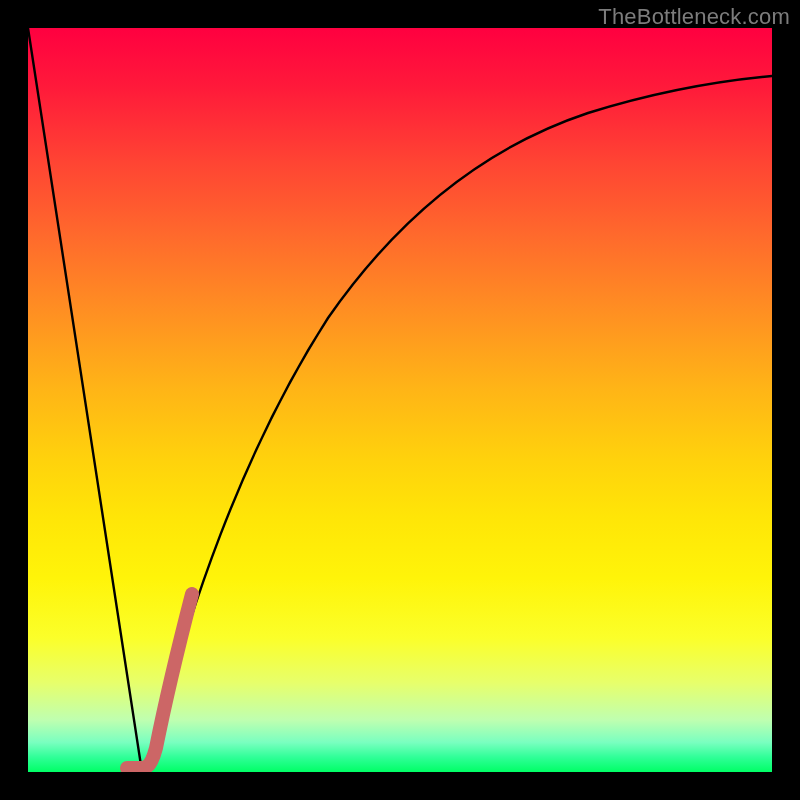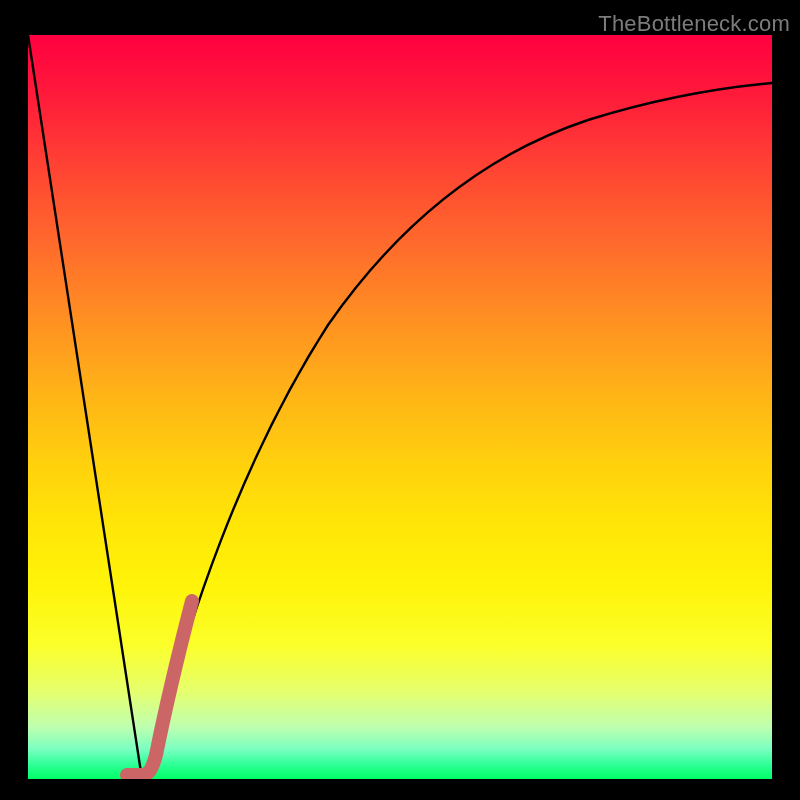--- a/index.html
+++ b/index.html
@@ -9,21 +9,20 @@
     height: 800px;
     overflow: hidden;
     background: #000;
     font-family: Arial, Helvetica, sans-serif;
   }
   .frame {
     position: relative;
     width: 800px;
     height: 736px;
     background: #000;
-    margin-top: 7px;
   }
   .plot {
     position: absolute;
     left: 28px;
     top: 28px;
     width: 744px;
     height: 744px;
     overflow: hidden;
   }
   .gradient {

